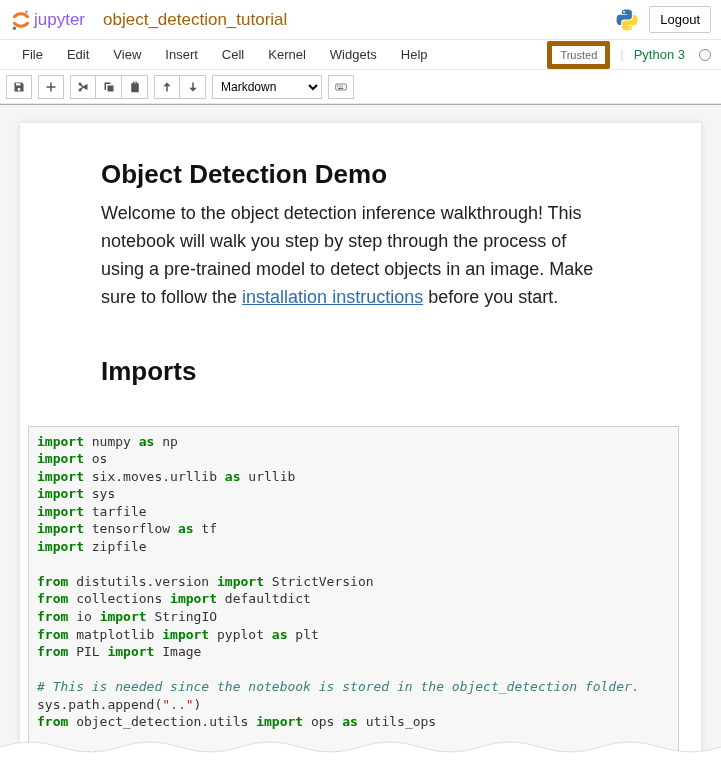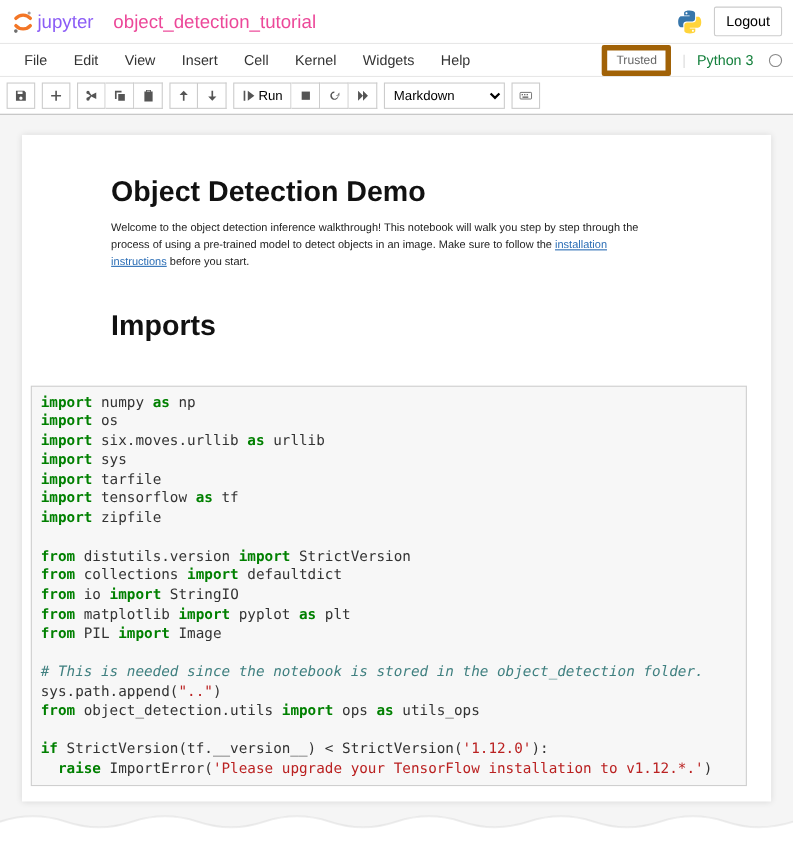--- a/index.html
+++ b/index.html
@@ -1,20 +1,20 @@
 <!DOCTYPE html>
 <html><head>
 <meta charset="utf-8">
 <style>
 * { box-sizing: border-box; margin: 0; padding: 0; }
 body { font-family: "Helvetica Neue", Helvetica, Arial, sans-serif; font-size: 13px; color: #333; background: #fff; width: 721px; height: 765px; overflow: hidden; position: relative; }
 .header { display: flex; align-items: center; padding: 6px 10px; border-bottom: 1px solid #e7e7e7; background: #fff; height: 40px; }
 .logo { display: flex; align-items: center; gap: 2px; font-size: 17px; color: #8b5cf6; font-weight: 400; cursor: pointer; }
 .logo-icon { width: 22px; height: 22px; }
-.notebook-name { margin-left: 18px; font-size: 17px; color: #ec4899; }
+.notebook-name { margin-left: 18px; font-size: 17px; color: #a16207; }
 .header-right { margin-left: auto; display: flex; align-items: center; gap: 10px; }
 .python-icon { width: 24px; height: 24px; }
 .logout-btn { border: 1px solid #ccc; background: #fff; padding: 5px 10px; font-size: 13px; border-radius: 2px; cursor: pointer; }
 .menubar { display: flex; align-items: center; padding: 0 10px; border-bottom: 1px solid #e7e7e7; height: 30px; font-size: 13px; }
 .menubar-item { padding: 6px 12px; cursor: pointer; color: #333; }
 .menubar-right { margin-left: auto; display: flex; align-items: center; gap: 10px; }
 .trusted { border: 5px solid #a16207; padding: 3px 8px; font-size: 11px; border-radius: 2px; color: #666; }
 .kernel-name { font-size: 13px; color: #15803d; padding-right: 4px; }
 .kernel-indicator { width: 12px; height: 12px; border: 1.5px solid #888; border-radius: 50%; display: inline-block; }
 .toolbar { display: flex; align-items: center; padding: 4px 6px; border-bottom: 1px solid #e7e7e7; height: 34px; gap: 0; }
@@ -24,21 +24,21 @@
 .tb-btn svg { width: 12px; height: 12px; fill: #555; }
 .run-btn { gap: 3px; padding: 0 7px; }
 .tb-select { border: 1px solid #ccc; height: 24px; font-size: 12px; padding: 0 4px; min-width: 110px; background: #fff; }
 .notebook-container { position: absolute; top: 104px; left: 0; right: 0; bottom: 0; overflow-y: scroll; overflow-x: hidden; background: #f5f5f5; border-top: 1px solid #ababab; }
 .notebook-container::-webkit-scrollbar { width: 15px; }
 .notebook-container::-webkit-scrollbar-track { background: #f0f0f0; }
 .notebook-container::-webkit-scrollbar-thumb { background: #c0c0c0; border: 2px solid #f0f0f0; border-radius: 8px; }
 .notebook-inner { background: #fff; margin: 18px 20px 40px; padding: 14px 0 6px; box-shadow: 0 0 6px rgba(0,0,0,0.12); }
 .text-cell { padding: 4px 100px 4px 81px; margin-bottom: 6px; }
 .text-cell h1 { font-size: 26px; font-weight: bold; margin: 18px 0 10px; color: #111; }
-.text-cell p { font-size: 10px; line-height: 1.55; color: #222; margin-bottom: 2px; }
+.text-cell p { font-size: 18px; line-height: 1.55; color: #222; margin-bottom: 12px; }
 .text-cell a { color: #2a6db5; text-decoration: underline; }
 .code-cell { display: flex; padding: 4px 8px; margin-bottom: 4px; }
 .prompt { width: 92px; text-align: right; padding-right: 8px; font-family: monospace; font-size: 13px; color: #303f9f; flex-shrink: 0; padding-top: 6px; }
 .input-area { flex: 1; border: 1px solid #cfcfcf; background: #f7f7f7; padding: 6px 8px; font-family: monospace; font-size: 13px; line-height: 1.35; white-space: pre; overflow-x: auto; margin-right: 14px; margin-top: 15px; }
 .input-area::-webkit-scrollbar { height: 14px; }
 .input-area::-webkit-scrollbar-track { background: #eee; }
 .input-area::-webkit-scrollbar-thumb { background: #c0c0c0; border: 2px solid #eee; border-radius: 8px; }
 .kw { color: #008000; font-weight: bold; }
 .str { color: #ba2121; }
 .cm { color: #408080; font-style: italic; }
@@ -122,43 +122,20 @@
           <path d="M8 2l5 5H9v7H7V7H3z"></path>
         </svg>
       </button>
     <button class="tb-btn">
         <svg viewBox="0 0 16 16">
           <path d="M8 14l-5-5h4V2h2v7h4z"></path>
         </svg>
       </button>
   </div>
   <div class="tb-group">
-    <button class="tb-btn run-btn">
-        <svg viewBox="0 0 16 16">
-          <path d="M2 2h2v12H2zM7 2l8 6-8 6z"></path>
-        </svg>
-        <span>Run</span>
-      </button>
-    <button class="tb-btn">
-        <svg viewBox="0 0 16 16">
-          <rect x="3" y="3" width="10" height="10"></rect>
-        </svg>
-      </button>
-    <button class="tb-btn">
-        <svg viewBox="0 0 16 16">
-          <path d="M8 3a5 5 0 104.5 2.8L14 4v4h-4l1.6-1.6A3.5 3.5 0 118 4.5V3z"></path>
-        </svg>
-      </button>
-    <button class="tb-btn">
-        <svg viewBox="0 0 16 16">
-          <path d="M2 2l6 6-6 6zM8 2l6 6-6 6z"></path>
-        </svg>
-      </button>
-  </div>
-  <div class="tb-group">
     <select class="tb-select">
       <option>Markdown</option>
     </select>
   </div>
   <div class="tb-group">
     <button class="tb-btn">
         <svg viewBox="0 0 16 16">
           <rect x="1" y="4" width="14" height="8" rx="1" fill="none" stroke="#555"></rect>
           <rect x="3" y="6" width="1.5" height="1.5"></rect>
           <rect x="6" y="6" width="1.5" height="1.5"></rect>

